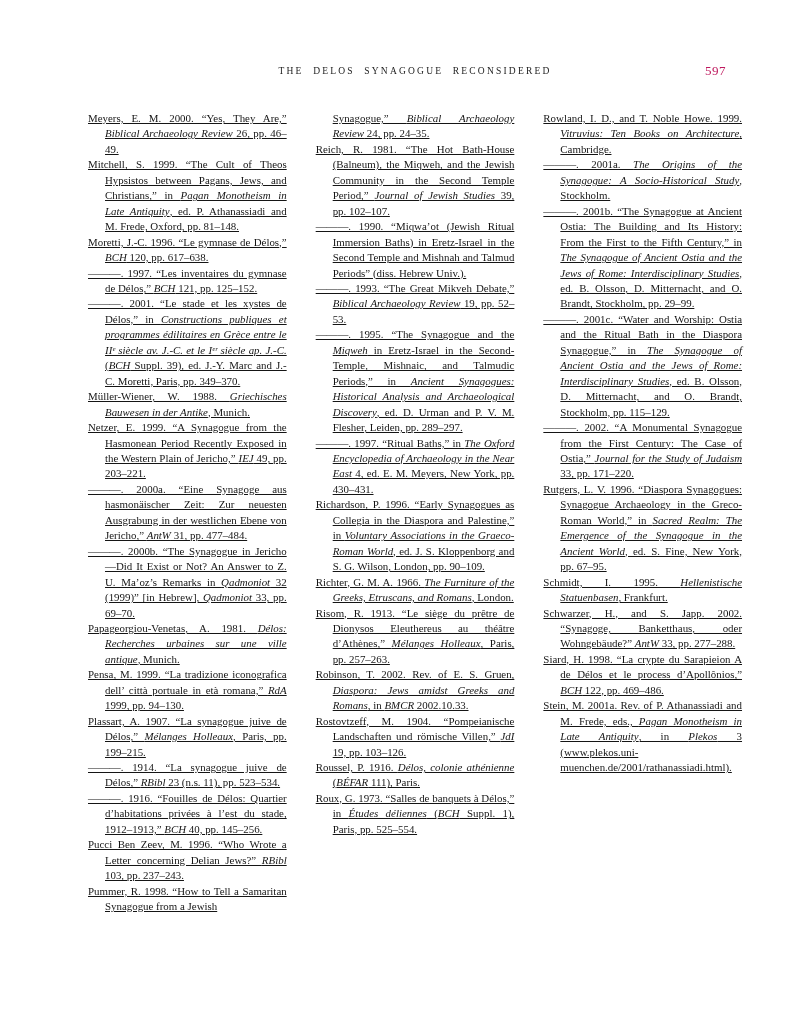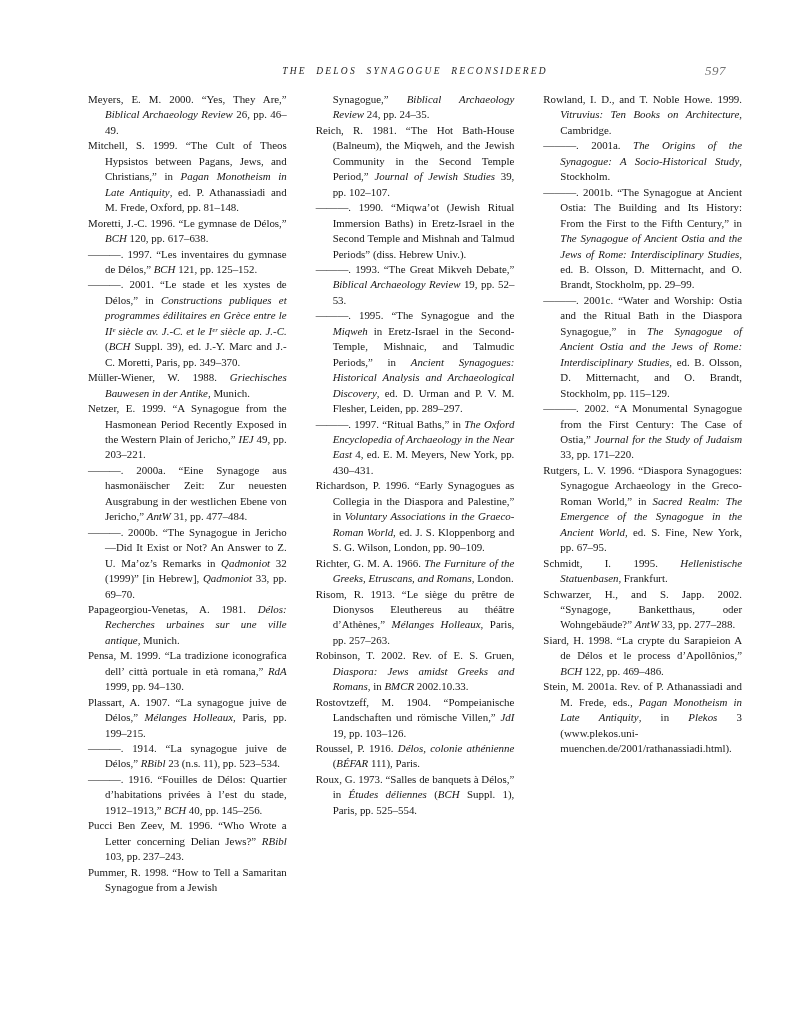--- a/index.html
+++ b/index.html
@@ -14,43 +14,43 @@
   .page {
     position: relative;
     width: 792px; height: 1024px;
     background: #ffffff;
     overflow: hidden;
   }
   .running-head {
     position: absolute;
     left: 88px; top: 66px; width: 654px;
     height: 16px;
-    font-style: italic;
   }
   .head-title {
     text-align: center;
     font-size: 9.5px;
     letter-spacing: 2.2px;
     word-spacing: 5px;
     color: #1c1c1c;
     white-space: nowrap;
   }
   .page-number {
     position: absolute;
     right: 16px; top: -3px;
     font-size: 13px;
     letter-spacing: 0.5px;
-    color: #737373;
+    color: #be185d;
     margin-left: 16px;
   }
   .columns {
     position: absolute;
-    left: 88px; top: 92px; width: 654px;
+    left: 88px; top: 111px; width: 654px;
     display: flex;
     gap: 29px;
+    text-decoration: underline;
   }
   .column { width: 204px; }
   p.entry {
     margin: 0;
     font-size: 10.9px;
     line-height: 15.45px;
     text-align: justify;
     text-indent: -17px;
     padding-left: 17px;
     overflow-wrap: break-word;

